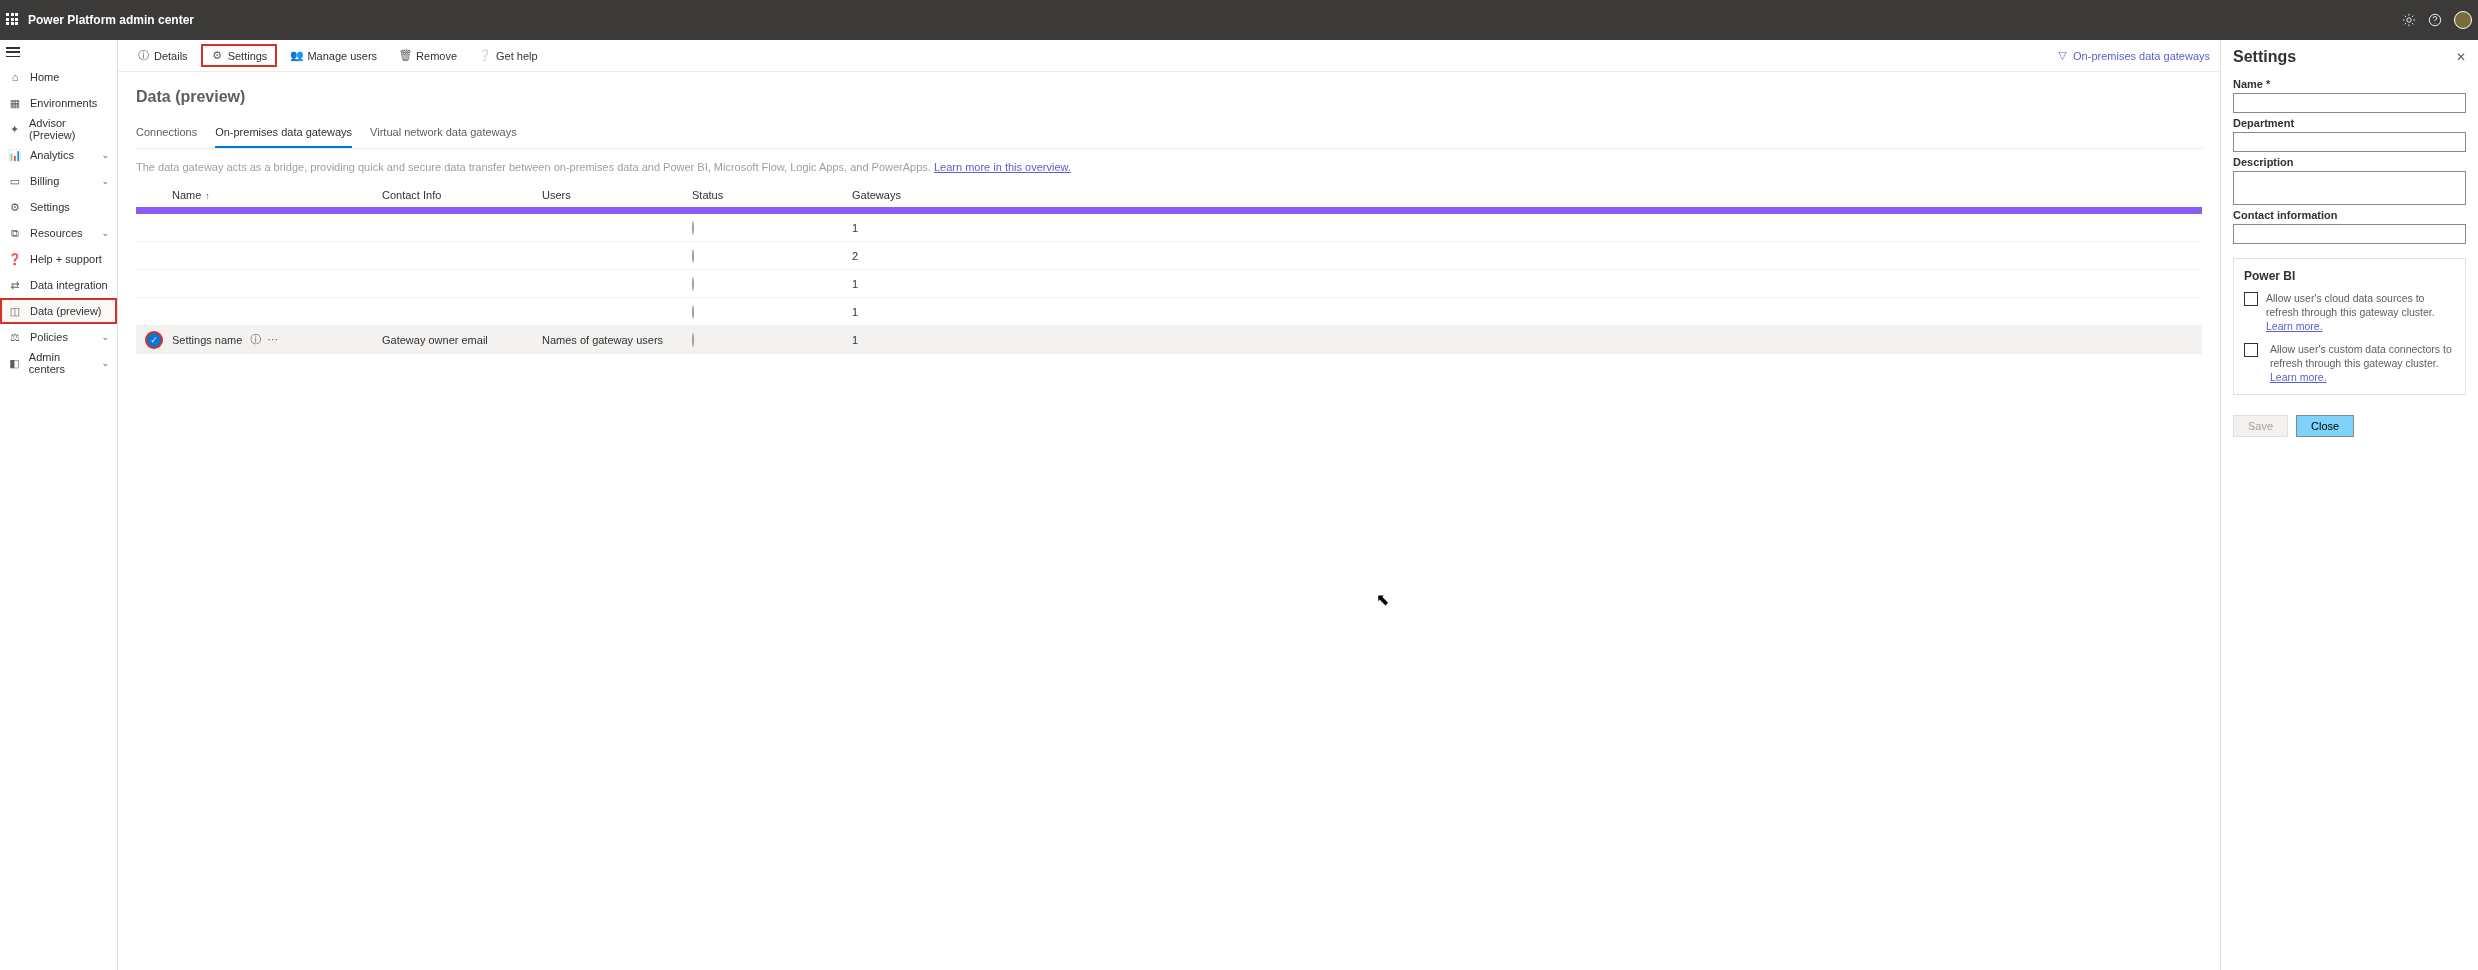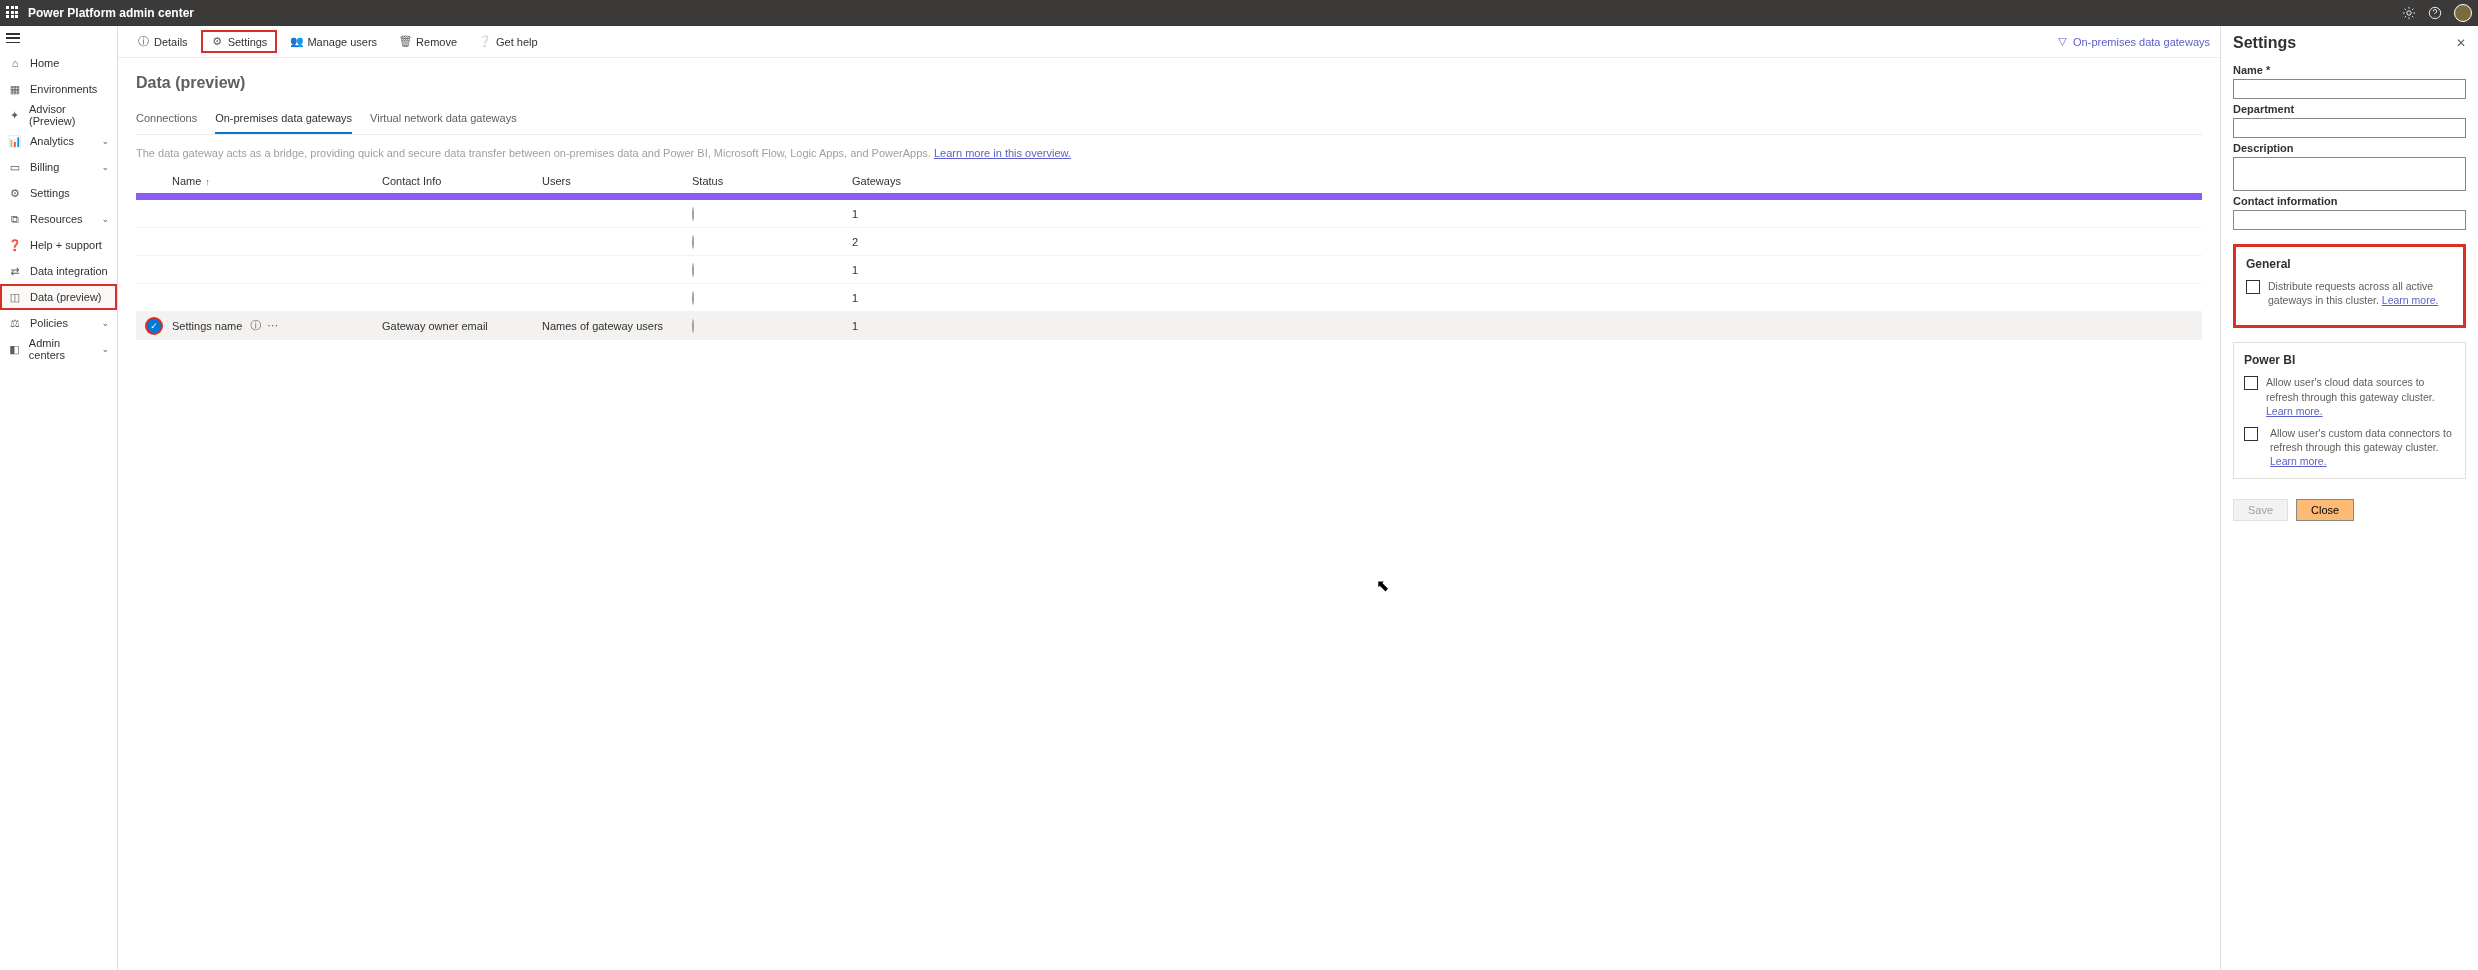--- a/index.html
+++ b/index.html
@@ -1,17 +1,17 @@
 <!DOCTYPE html>
 <html><head>
 <meta charset="utf-8">
 <style>
   * { box-sizing: border-box; margin: 0; padding: 0; font-family: "Segoe UI", Tahoma, sans-serif; }
   html, body { height: 100%; width: 100%; background: #fff; color: #323130; font-size: 12px; }
-  .top-bar { background: #3b3a39; color: #fff; height: 26px; display: flex; align-items: center; padding: 0 6px; justify-content: space-between; }
+  .top-bar { background: #3b3a39; color: #fff; height: 40px; display: flex; align-items: center; padding: 0 6px; justify-content: space-between; }
   .top-left { display: flex; align-items: center; gap: 8px; }
   .waffle { width: 14px; height: 14px; display: grid; grid-template-columns: repeat(3,3px); grid-template-rows: repeat(3,3px); gap:1.5px; }
   .waffle span { background:#fff; width:3px; height:3px; }
   .top-title { font-size: 12px; font-weight: 600; }
   .top-right { display:flex; align-items:center; gap:12px; }
   .top-icon { width:14px; height:14px; display:flex; align-items:center; justify-content:center; color:#fff; }
   .avatar { width:18px; height:18px; border-radius:50%; background:#7a6b3f; border:1px solid #fff; }
   .hamburger-row { height: 24px; display:flex; align-items:center; padding:0 6px; }
   .hamburger { width:14px; height:10px; display:flex; flex-direction:column; justify-content:space-between; }
   .hamburger span { height:1.5px; background:#323130; }
@@ -62,21 +62,21 @@
   .field-textarea { width:100%; border:1px solid #8a8886; height:34px; padding:2px 4px; font-size:11px; resize:none; }
   .small-top-text { font-size:10px; color:#a19f9d; }
   .section-box { border:1px solid #e1dfdd; padding:10px; margin-top:14px; font-size:11px; color:#323130; }
   .section-box.highlight { border:3px solid #d93025; }
   .section-title { font-size:12px; font-weight:600; margin-bottom:8px; }
   .chk-row { display:flex; gap:8px; align-items:flex-start; margin-bottom:8px; }
   .chk-box { width:14px; height:14px; border:1px solid #323130; flex-shrink:0; margin-top:1px; }
   .chk-text { font-size:10.5px; color:#605e5c; line-height:1.35; }
   .chk-text a { color:#5b5fc7; text-decoration:underline; cursor:pointer; }
   .panel-footer { display:flex; gap:8px; margin-top:20px; }
-  .btn { padding:4px 14px; font-size:11px; border:1px solid #8a8886; background:#fdba74; cursor:pointer; }
+  .btn { padding:4px 14px; font-size:11px; border:1px solid #8a8886; background:#7dd3fc; cursor:pointer; }
   .btn.primary-disabled { background:#f3f2f1; border:1px solid #e1dfdd; color:#a19f9d; cursor:default;text-align:right; }
   .cursor-ptr { position:absolute; left:1258px; top:550px; font-size:16px; pointer-events:none; color:#000; }
 </style>
 </head>
 <body>
 
 <div class="top-bar">
   <div class="top-left">
     <div class="waffle">
       <span></span>
@@ -310,30 +310,20 @@
 
     <span class="field-label">Department</span>
     <input class="field-input" value="" style="">
 
     <span class="field-label">Description</span>
     <textarea class="field-textarea" style=""></textarea>
 
     <span class="field-label">Contact information</span>
     <input class="field-input" value="" style="">
 
-    <div class="section-box highlight">
-      <div class="section-title">General</div>
-      <div class="chk-row">
-        <div class="chk-box"></div>
-        <div class="chk-text">
-          <span>Distribute requests across all active gateways in this cluster.</span>
-          <a>Learn more.</a>
-        </div>
-      </div>
-    </div>
 
     <div class="section-box">
       <div class="section-title">Power BI</div>
       <div class="chk-row">
         <div class="chk-box"></div>
         <div class="chk-text">
           <span>Allow user's cloud data sources to refresh through this gateway cluster.</span>
           <a>Learn more.</a>
         </div>
       </div>

